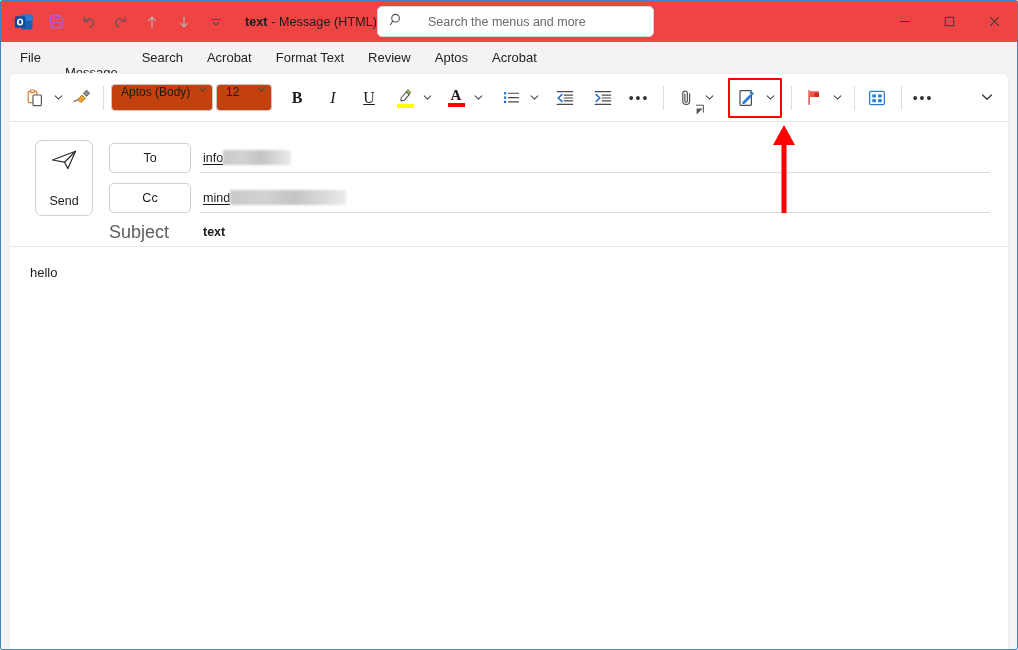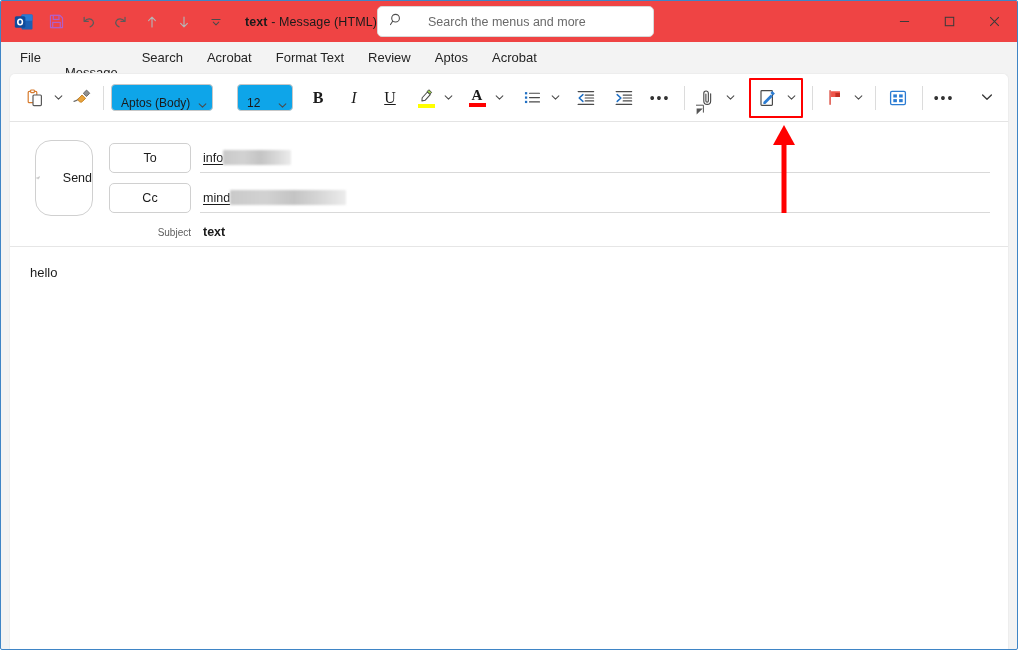--- a/index.html
+++ b/index.html
@@ -116,24 +116,24 @@
   }
   .sep {
     width: 1px; height: 24px;
     background: #dcdcdc;
     margin: 0 7px;
   }
   .combo {
     height: 27px;
     border: 1px solid #c7c7c7;
     border-radius: 4px;
-    display: flex; align-items: flex-end;
+    display: flex; align-items: flex-start;
     justify-content: space-between;
     padding: 0 5px 0 9px;
-    background: #0ea5e9;
+    background: #c2410c;
     font-size: 12px;
     color: #1b1b1b;
   }
   .combo.font { width: 102px; }
   .combo.size { width: 56px; }
   .combo .cval { white-space: nowrap; }
   .fmt {
     width: 30px; height: 30px;
     display: flex; align-items: center; justify-content: center;
     border-radius: 4px;
@@ -188,23 +188,23 @@
     position: relative;
     height: 125px;
     padding: 10px 8px 0 8px;
     border-bottom: 1px solid #e6e6e6;
   }
   .send-btn {
     position: absolute;
     left: 25px; top: 18px;
     width: 58px; height: 76px;
     border: 1px solid #d0d0d0;
-    border-radius: 16px;
+    border-radius: 7px;
     background: #fff;
-    display: flex; 
+    display: flex; flex-direction: column;
     align-items: center; justify-content: center;
     gap: 23px;
   }
   .send-btn span { font-size: 12.5px; color: #1b1b1b; }
   .recip-row {
     position: absolute;
     left: 99px; right: 18px;
     height: 30px;
     display: flex; align-items: center;
   }
@@ -245,22 +245,22 @@
   .redacted.to { width: 68px; }
   .redacted.cc { width: 116px; }
   .subject-row {
     position: absolute;
     left: 99px; right: 18px; top: 98px;
     height: 24px;
     display: flex; align-items: center;
   }
   .subject-label {
     width: 82px;
-    text-align: right;
-    font-size: 10px;
+    text-align: left;
+    font-size: 18px;
     color: #5e5e5e;
     flex: 0 0 auto;
   }
   .subject-val {
     margin-left: 9px;
     padding-left: 3px;
     font-size: 12.5px;
     color: #1b1b1b;
     font-weight: 600;
   }
@@ -426,21 +426,21 @@
 
     <div class="sep"></div>
 
     <div class="combo font">
       <span class="cval">Aptos (Body)</span>
       <svg width="9" height="9" viewBox="0 0 10 10">
           <path d="M1.3 3.2L5 6.8l3.7-3.6" stroke="#4a4a4a" stroke-width="1.15" fill="none" stroke-linecap="round" stroke-linejoin="round"></path>
         </svg>
     </div>
 
-    <div class="combo size" style="margin-left:24px;">
+    <div class="combo size" style="margin-left:3px;">
       <span class="cval">12</span>
       <svg width="9" height="9" viewBox="0 0 10 10">
           <path d="M1.3 3.2L5 6.8l3.7-3.6" stroke="#4a4a4a" stroke-width="1.15" fill="none" stroke-linecap="round" stroke-linejoin="round"></path>
         </svg>
     </div>
 
     <div class="fmt bold" style="margin-left:10px;">
         <span>B</span>
       </div>
     <div class="fmt ital" style="margin-left:6px;">

